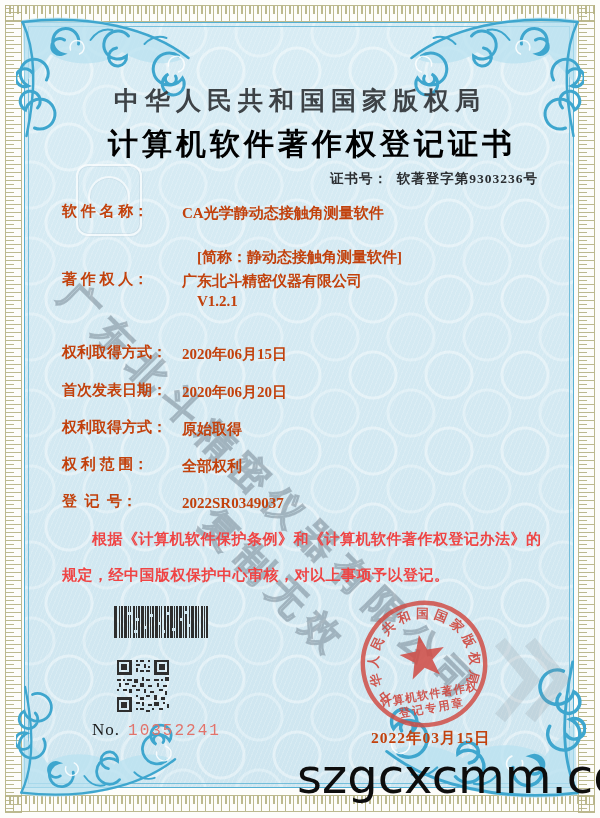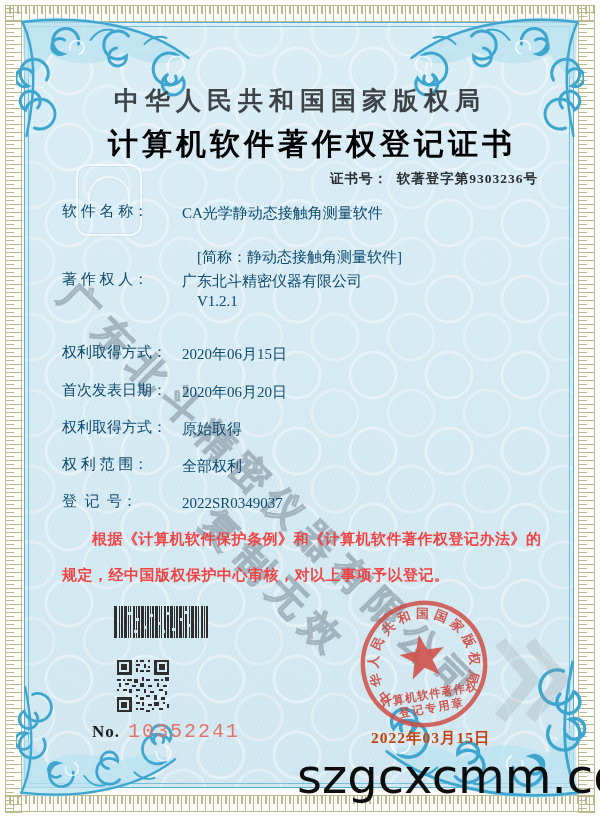--- a/index.html
+++ b/index.html
@@ -74,21 +74,21 @@
     font-size:25px;font-weight:bold;letter-spacing:6px;color:#3d4246;
   }
   .cert-title{
     position:absolute;top:124px;left:0;width:100%;text-align:center;
     font-size:30px;font-weight:bold;letter-spacing:4px;color:#000000;padding-left:12px;
   }
   .cert-no{
     position:absolute;top:170px;right:62px;
     font-size:13.5px;font-weight:bold;color:#2b2e31;white-space:pre;letter-spacing:1px;
   }
-  .row{position:absolute;left:62px;font-size:15px;font-weight:normal;color:#0c4a6e;}
+  .row{position:absolute;left:62px;font-size:15px;font-weight:bold;color:#c2410c;}
   .row .lbl{white-space:pre;display:inline-block;width:120px;vertical-align:top;}
   .row .val{display:inline-block;vertical-align:top;line-height:22px;white-space:pre;}
   .statement{position:absolute;font-size:15px;font-weight:bold;color:#ef4444;letter-spacing:.5px;}
 
   
   .wm{
     position:absolute;font-size:38px;font-weight:bold;letter-spacing:10px;white-space:pre;
     color:rgba(122,136,150,.10);
     -webkit-text-stroke:1.3px rgba(110,126,140,.45);
     text-stroke:1.3px rgba(110,126,140,.45);
@@ -101,24 +101,24 @@
   .url-overlay{
     position:absolute;left:297px;top:748px;
     font-family:"DejaVu Sans","Liberation Sans",sans-serif;
     font-size:48px;color:#0d0d0d;white-space:nowrap;letter-spacing:0px;
   }
 
   
   .barcode{position:absolute;left:114px;top:606px;width:94px;height:32px;}
   .qrcode{position:absolute;left:117px;top:660px;width:52px;height:52px;}
   .serial{position:absolute;left:92px;top:720px;font-size:17px;color:#1c1c1c;}
-  .serial .no{font-weight:bold;letter-spacing:1px;}
+  .serial .no{font-weight:normal;letter-spacing:1px;}
   .serial .num{
     font-family:"Liberation Mono","DejaVu Sans Mono",monospace;
-    color:#e2736b;font-size:20px;letter-spacing:2px;margin-left:8px;
+    color:#e2736b;font-size:16px;letter-spacing:2px;margin-left:8px;
   }
 
   
   .seal{position:absolute;left:355px;top:595px;width:138px;height:138px;transform:rotate(-10deg);opacity:.92;}
   .issue-date{position:absolute;left:371px;top:728px;font-size:15.5px;font-weight:bold;color:#c2410c;letter-spacing:1px;text-align:center;}
 </style>
 </head>
 <body>
 
 <div class="page">

